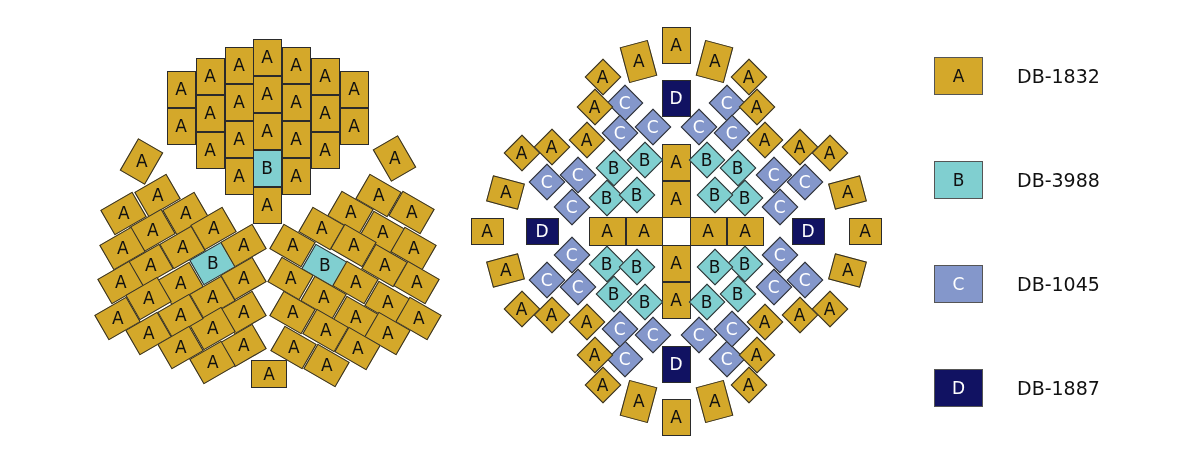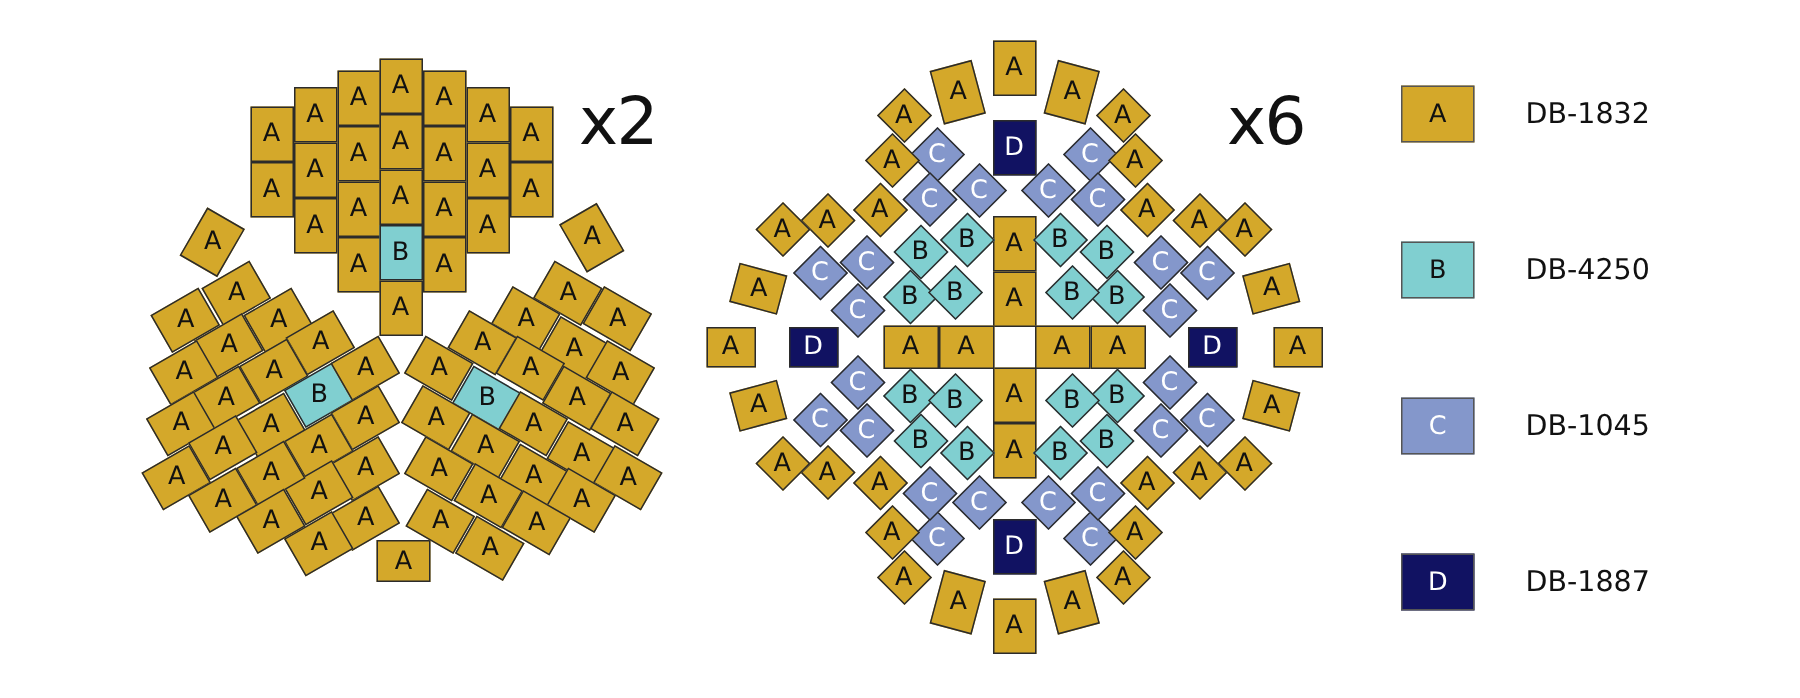--- a/index.html
+++ b/index.html
@@ -240,21 +240,20 @@
       <div class="tile t-A" style="left: 338.5px; top: 333.5px; width: 37px; height: 29px; transform: rotate(30deg);">
         <span style="transform: rotate(-30deg);">A</span>
       </div>
       <div class="tile t-A" style="left: 274.5px; top: 332.5px; width: 37px; height: 29px; transform: rotate(30deg);">
         <span style="transform: rotate(-30deg);">A</span>
       </div>
       <div class="tile t-A" style="left: 307.5px; top: 350.5px; width: 37px; height: 29px; transform: rotate(30deg);">
         <span style="transform: rotate(-30deg);">A</span>
       </div>
     </div>
-  <div class="mult" style="left:386px; top:60px;">x2</div>
 
   <div id="right-flower">
       <div class="tile t-A" style="left: 661.5px; top: 143.5px; width: 29px; height: 37px;">
         <span>A</span>
       </div>
       <div class="tile t-A" style="left: 661.5px; top: 180.5px; width: 29px; height: 37px;">
         <span>A</span>
       </div>
       <div class="tile t-A" style="left: 661.5px; top: 244.5px; width: 29px; height: 37px;">
         <span>A</span>
@@ -496,29 +495,28 @@
       <div class="tile t-A" style="left: 830.5px; top: 178.5px; width: 33px; height: 27px; transform: rotate(-15deg);">
         <span style="transform: rotate(15deg);">A</span>
       </div>
       <div class="tile t-A" style="left: 488.5px; top: 256.5px; width: 33px; height: 27px; transform: rotate(-15deg);">
         <span style="transform: rotate(15deg);">A</span>
       </div>
       <div class="tile t-A" style="left: 830.5px; top: 256.5px; width: 33px; height: 27px; transform: rotate(15deg);">
         <span style="transform: rotate(-15deg);">A</span>
       </div>
     </div>
-  <div class="mult" style="left:818px; top:60px;">x6</div>
 
   <div class="legend-item" style="left:934px; top:57px;">
     <div class="legend-swatch t-A">A</div>
     <div class="legend-label">DB-1832</div>
   </div>
   <div class="legend-item" style="left:934px; top:161px;">
     <div class="legend-swatch t-B">B</div>
-    <div class="legend-label">DB-4250</div>
+    <div class="legend-label">DB-3988</div>
   </div>
   <div class="legend-item" style="left:934px; top:265px;">
     <div class="legend-swatch t-C">C</div>
     <div class="legend-label">DB-1045</div>
   </div>
   <div class="legend-item" style="left:934px; top:369px;">
     <div class="legend-swatch t-D">D</div>
     <div class="legend-label">DB-1887</div>
   </div>
 </div>

